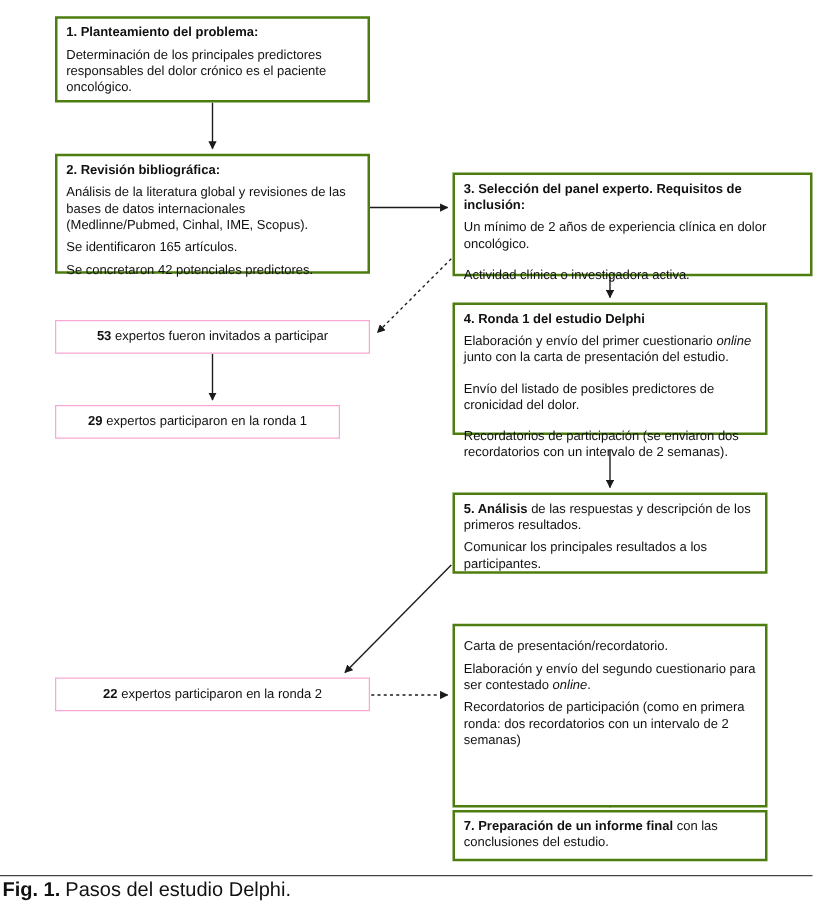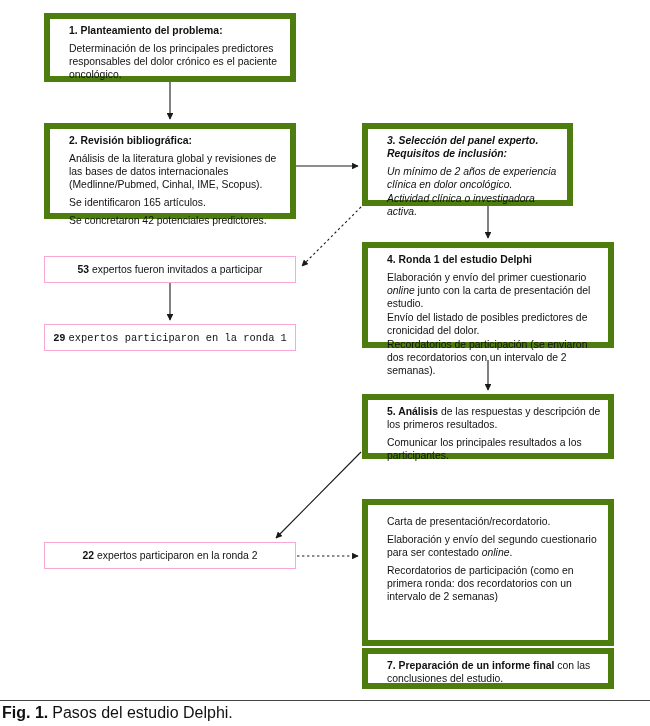--- a/index.html
+++ b/index.html
@@ -24,35 +24,34 @@
   .svg-layer {
     position: absolute;
     left: 0; top: 0;
     width: 650px;
     height: 726px;
     pointer-events: none;
   }
   .node {
     position: absolute;
     box-sizing: border-box;
-    border: 6px solid #4d7c0f;
+    border: 2px solid #4d7c0f;
     background: #ffffff;
     font-size: 10.4px;
     line-height: 13px;
     color: #111111;
-    padding-left: 12px;
   }
   .node .pad {
     padding: 5px 7px 6px 7px;
   }
   .node p {
     margin: 0;
   }
   .node p + p {
-    margin-top: 1px;
+    margin-top: 12px;
   }
   .node p.gap {
     margin-top: 5px;
   }
   .hdr {
     font-weight: bold;
   }
   .it {
     font-style: italic;
   }
@@ -69,27 +68,27 @@
     color: #111111;
   }
   .count-node .num {
     font-weight: bold;
     margin-right: 3px;
   }
 
   
   #box1 { left: 44px;  top: 13px;  width: 252px; height: 69px; }
   #box2 { left: 44px;  top: 123px; width: 252px; height: 96px; }
-  #box3 { left: 362px; top: 123px; width: 211px; height: 83px; font-style: italic; }
+  #box3 { left: 362px; top: 138px; width: 288px; height: 83px; }
   #box4 { left: 362px; top: 242px; width: 252px; height: 106px; }
   #box5 { left: 362px; top: 394px; width: 252px; height: 65px; }
   #box6 { left: 362px; top: 499px; width: 252px; height: 147px; }
   #box7 { left: 362px; top: 648px; width: 252px; height: 41px; }
   #count53 { left: 44px; top: 256px; width: 252px; height: 27px; }
-  #count29 { left: 44px; top: 324px; width: 252px; height: 27px; font-family: Liberation Mono, monospace; }
+  #count29 { left: 44px; top: 324px; width: 228px; height: 27px; }
   #count22 { left: 44px; top: 542px; width: 252px; height: 27px; }
 
   
   #caption-rule {
     position: absolute;
     left: 0;
     top: 700px;
     width: 650px;
     height: 0;
     border-top: 1px solid #444444;

